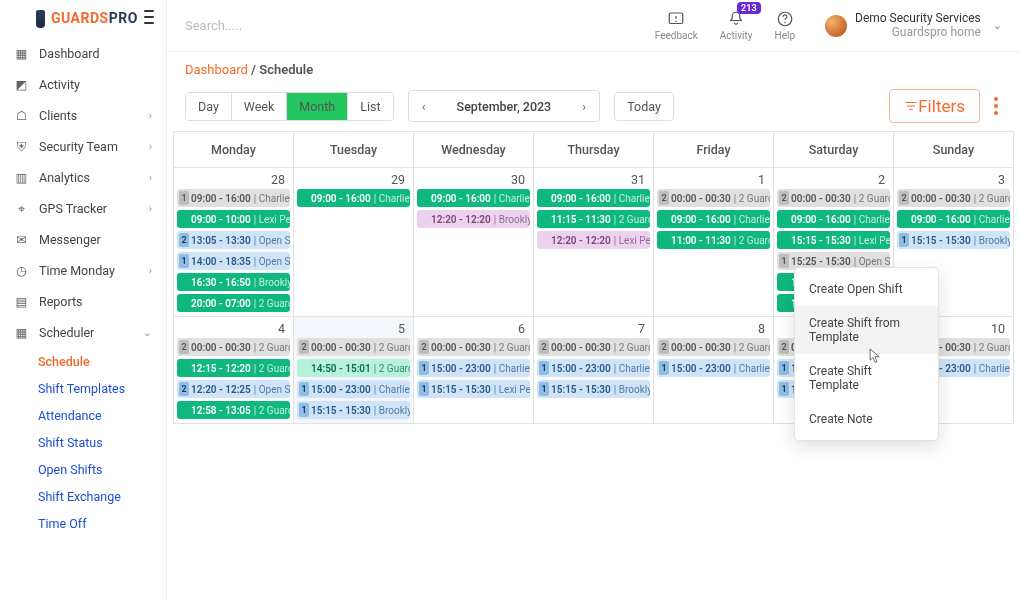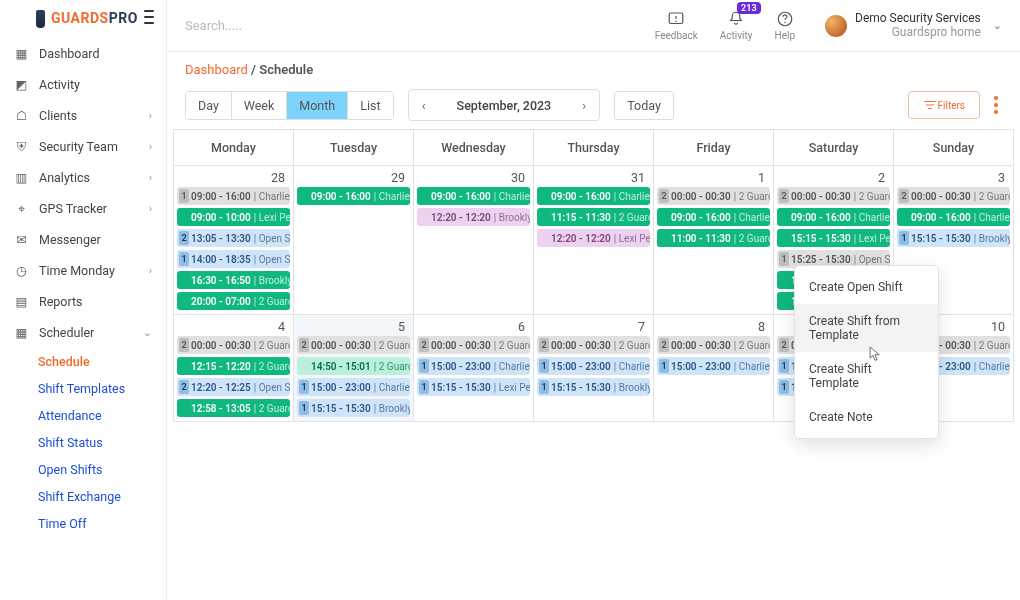--- a/index.html
+++ b/index.html
@@ -36,27 +36,27 @@
   .acct-caret { color:#888; font-size:11px; margin-left:4px; }
 
   .subhead { padding:10px 18px 0; font-size:13px; }
   .crumb-root { color:#f26a2e; }
   .crumb-sep, .crumb-cur { color:#555; font-weight:600; }
 
   .toolbar { display:flex; align-items:center; gap:14px; padding:12px 18px 8px; }
   .seg { display:flex; border:1px solid #ddd; border-radius:4px; overflow:hidden; }
   .seg-btn { padding:6px 12px; font-size:12.5px; color:#555; background:#fff; cursor:pointer; border-right:1px solid #ddd; }
   .seg-btn:last-child { border-right:none; }
-  .seg-btn.active { background:#7dd3fc; }
+  .seg-btn.active { background:#22c55e; }
   .datebox { display:flex; align-items:center; border:1px solid #ddd; border-radius:4px; }
   .dnav { width:30px; height:30px; display:flex; align-items:center; justify-content:center; cursor:pointer; color:#666; }
   .dlabel { padding:0 18px; font-size:12.5px; font-weight:500; color:#444; }
   .today-btn { border:1px solid #ddd; border-radius:4px; padding:6px 12px; font-size:12.5px; color:#555; cursor:pointer; }
   .toolbar-right { margin-left:auto; display:flex; align-items:center; gap:10px; }
-  .filters-btn { display:flex; align-items:center; gap:0; border:1px solid #f2b9a0; color:#f26a2e; border-radius:4px; padding:6px 14px; font-size:10px; cursor:pointer; }
+  .filters-btn { display:flex; align-items:center; gap:0; border:1px solid #f2b9a0; color:#f26a2e; border-radius:4px; padding:6px 14px; font-size:17px; cursor:pointer; }
   .kebab { display:flex; flex-direction:column; gap:3px; padding:4px; cursor:pointer; }
   .kebab i { width:4px; height:4px; border-radius:50%; background:#f26a2e; }
 
   .calendar { flex:1; overflow:auto; padding:0 6px 6px 6px; position:relative;}
   table.cal { width:100%; border-collapse:collapse; table-layout:fixed; }
   .cal th { border:1px solid #e3e3e3; padding:10px 0; font-weight:500; color:#555; font-size:12.5px; background:#fff; }
   .cal td { border:1px solid #e3e3e3; vertical-align:top; padding:0; height:auto; position:relative; }
   .daynum { text-align:right; padding:4px 8px 2px; color:#555; font-size:12.5px; }
   .shifts { display:flex; flex-direction:column; gap:3px; padding:0 3px 4px; }
   .shift { position:relative; height:18px; border-radius:3px; display:flex; align-items:center; font-size:10px; padding:0 4px 0 14px; overflow:hidden; white-space:nowrap; cursor:pointer; }

